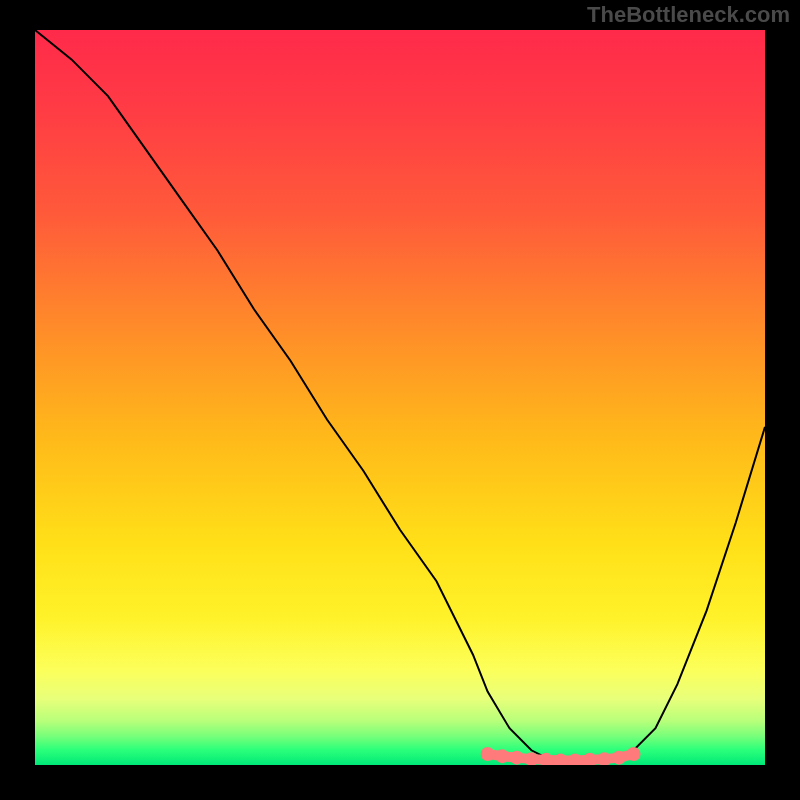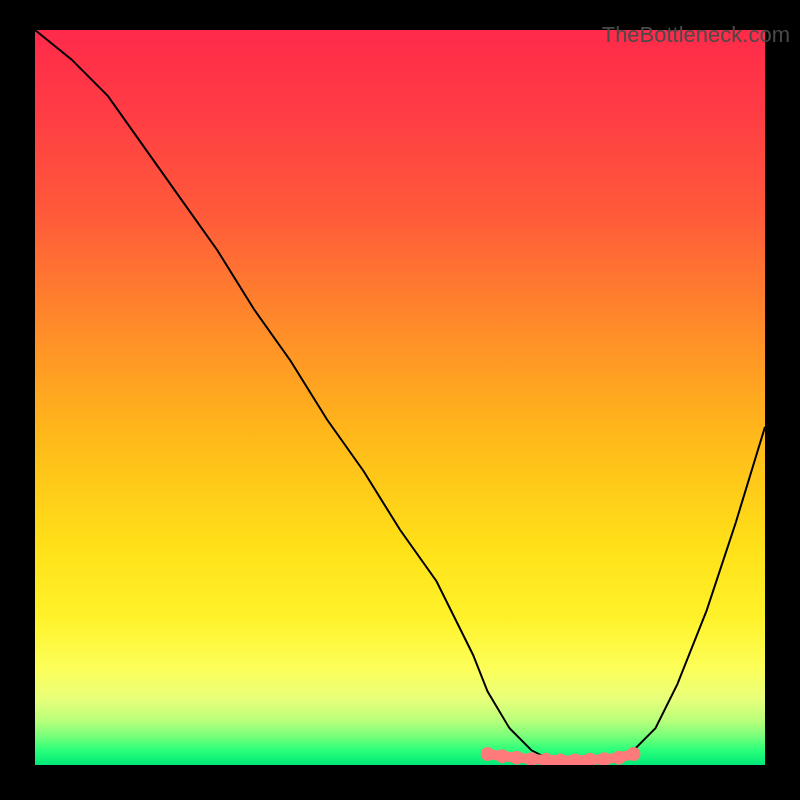--- a/index.html
+++ b/index.html
@@ -10,23 +10,22 @@
     background: #000;
     position: relative;
   }
   .watermark {
     position: absolute;
     right: 10px;
     top: 2px;
     font-family: Arial, sans-serif;
     font-size: 22px;
     color: #4a4a4a;
-    font-weight: 400;
+    font-weight: 700;
     z-index: 10;
-    margin-top: 20px;
   }
   .plot-area {
     position: absolute;
     left: 35px;
     top: 30px;
     width: 730px;
     height: 735px;
   }
   .gradient-bg {
     position: absolute;

